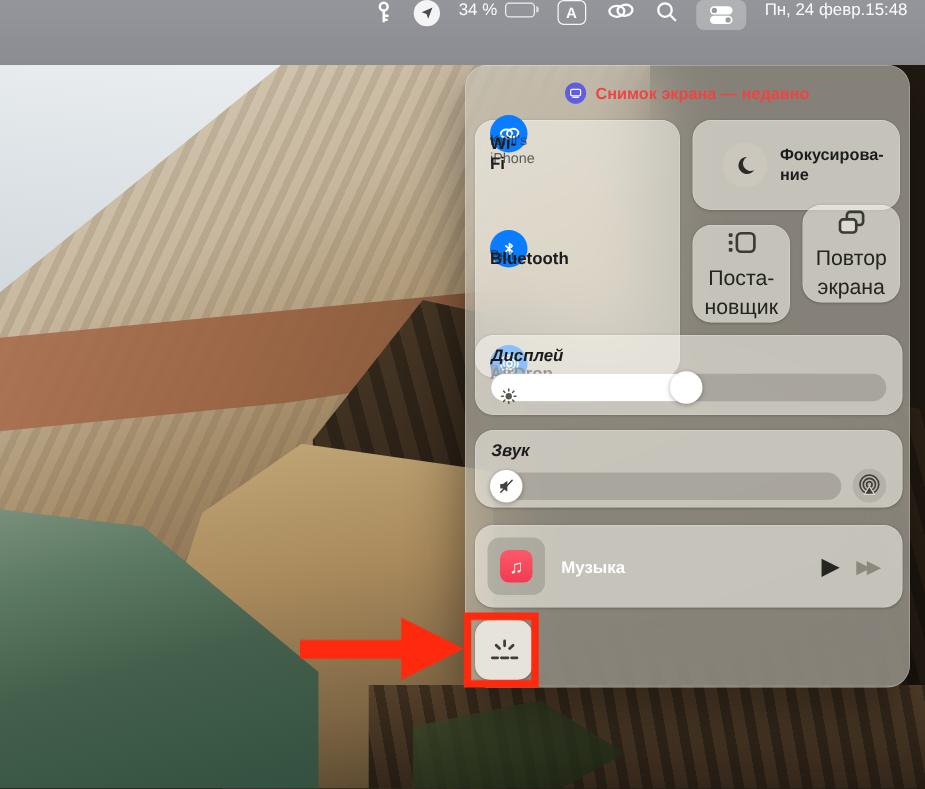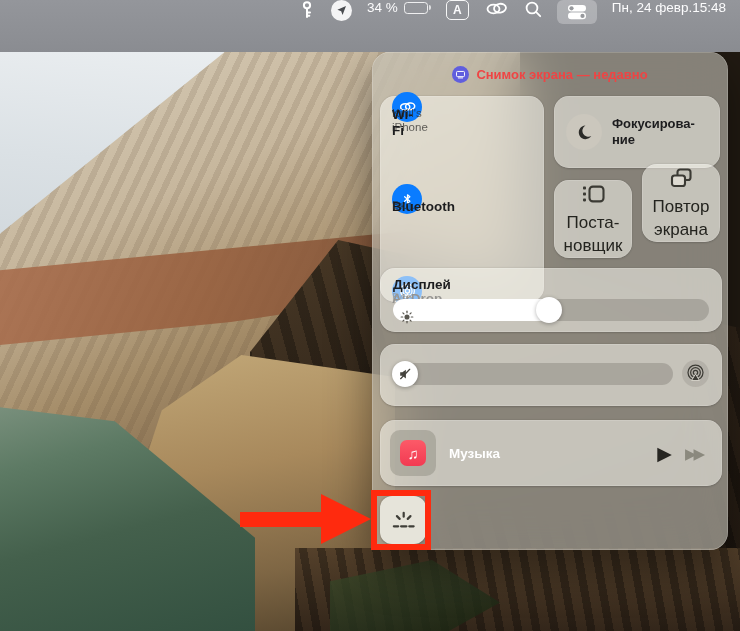--- a/index.html
+++ b/index.html
@@ -77,36 +77,36 @@
   .card-conn { left:8px; top:44px; width:164px; height:206px;
     display:flex; flex-direction:column; justify-content:space-between; padding:11px 12px; }
   .conn-row { position:static; display:flex; align-items:center; gap:10px; }
   .blue-circle { width:30px; height:30px; border-radius:50%; background:#0a7cff; flex:none;
     display:flex; align-items:center; justify-content:center; }
   .conn-text { display:flex; flex-direction:column; }
   .conn-title { font-size:13.5px; font-weight:700; color:#1c1c1e; line-height:1.15; }
   .conn-sub { font-size:11.5px; color:rgba(42,42,40,.72); line-height:1.2; }
 
   .card-focus { left:182px; top:44px; width:166px; height:72px;
-    display:flex; align-items:center; gap:10px; padding:0 12px; }
+    display:flex; align-items:center; gap:10px; padding:0 24px; }
   .focus-circle { position:static; width:36px; height:36px; border-radius:50%; background:#cbc7bd; flex:none;
     display:flex; align-items:center; justify-content:center; }
   .focus-label { position:static; font-size:13px; font-weight:600; color:#1c1c1e; line-height:1.25; }
 
   .card-small { width:78px; height:78px; display:flex; flex-direction:column;
     align-items:center; justify-content:center; }
   .card-stage { left:182px; top:128px; }
   .card-mirror { left:270px; top:112px; }
   .small-label { position:static; font-size:17px; font-weight:500; color:#24241f;
     text-align:center; line-height:1.3; margin-top:5px; }
   .small-icon { position:static; height:26px; display:flex; align-items:center; justify-content:center; }
 
   .card-display { left:8px; top:216px; width:342px; height:64px; padding:9px 13px; }
   .card-sound   { left:8px; top:292px; width:342px; height:62px; padding:9px 13px; }
-  .slider-label { position:static; font-size:13.5px; font-weight:700; color:#1c1c1e; display:block; }
+  .slider-label { position:static; font-size:13.5px; font-weight:700; color:#1c1c1e; display:block;font-style:italic; }
   .slider { position:static; margin-top:7px; height:22px; border-radius:11px;
     background:rgba(104,101,93,.30); width:100%; }
   .slider-fill { position:relative; height:100%; background:#ffffff; border-radius:11px; min-width:22px; }
   .slider-knob { position:absolute; right:-2px; top:-2px; width:26px; height:26px; border-radius:50%;
     background:#ffffff; box-shadow:0 1px 4px rgba(0,0,0,.3);
     display:flex; align-items:center; justify-content:center; }
   .slider-icon-left { position:absolute; left:7px; top:50%; transform:translateY(-50%); display:flex; }
   .sound-row { position:static; display:flex; align-items:center; gap:9px; margin-top:7px; }
   .sound-row .slider { margin-top:0; flex:1; }
   .sound-knob { position:absolute; left:-1px; top:-2px; width:26px; height:26px; border-radius:50%;
@@ -309,20 +309,21 @@
                 <path d="M11.5 4.5 L12.7 3.3"></path>
             </g>
           </svg>
         </span>
         <span class="slider-knob"></span>
       </div>
     </div>
   </div>
 
   <div class="card card-sound">
+    <span class="slider-label">Звук</span>
     <div class="sound-row">
       <div class="slider" style="position:relative;">
         <span class="sound-knob">
           <svg width="14" height="14" viewBox="0 0 16 16">
             <path d="M2.5 6 H5 L9 3 V13 L5 10 H2.5 Z" fill="#44433d"></path>
             <path d="M3 13.4 L13.4 2.6" stroke="#44433d" stroke-width="1.4" stroke-linecap="round"></path>
           </svg>
         </span>
       </div>
       <span class="airplay-btn">

